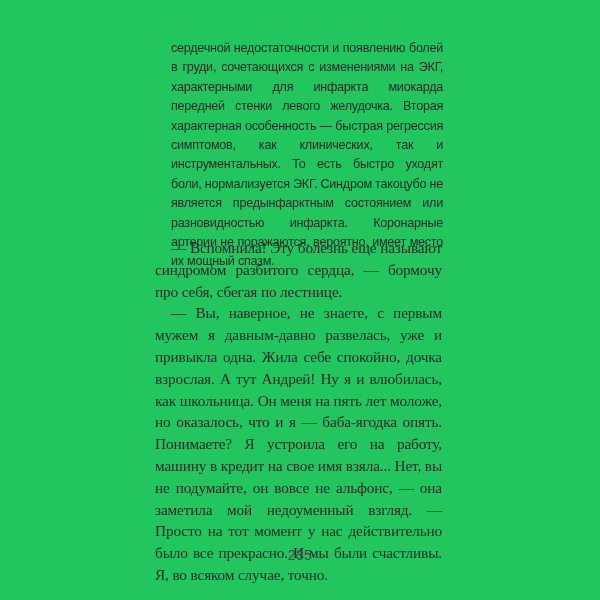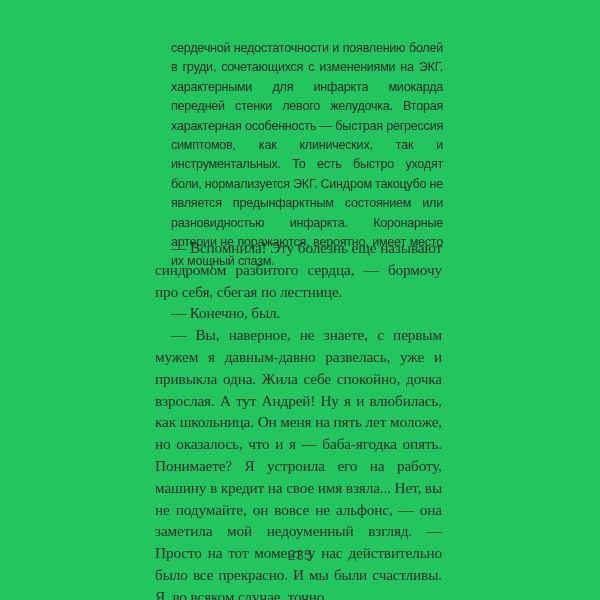--- a/index.html
+++ b/index.html
@@ -69,20 +69,19 @@
 <body>
 
 <div class="page">
 
   <div class="sidebar-block">
     <p>сердечной недостаточности и появлению болей в груди, сочетающихся с изменениями на ЭКГ, характерными для инфаркта миокарда передней стенки левого желудочка. Вторая характерная особенность — быстрая регрессия симптомов, как клинических, так и инструментальных. То есть быстро уходят боли, нормализуется ЭКГ. Синдром такоцубо не является предынфарктным состоянием или разновидностью инфаркта. Коронарные артерии не поражаются, вероятно, имеет место их мощный спазм.</p>
   </div>
 
   <div class="body-text">
     <p>— Вспомнила! Эту болезнь еще называют синдромом разбитого сердца, — бормочу про себя, сбегая по лестнице.</p>
-    <p>— Конечно, был.</p>
     <p>— Вы, наверное, не знаете, с первым мужем я давным-давно развелась, уже и привыкла одна. Жила себе спокойно, дочка взрослая. А тут Андрей! Ну я и влюбилась, как школьница. Он меня на пять лет моложе, но оказалось, что и я — баба-ягодка опять. Понимаете? Я устроила его на работу, машину в кредит на свое имя взяла... Нет, вы не подумайте, он вовсе не альфонс, — она заметила мой недоуменный взгляд. — Просто на тот момент у нас действительно было все прекрасно. И мы были счастливы. Я, во всяком случае, точно.</p>
 
   </div>
 
   <div class="page-number">235</div>
 
 </div>
 
 </body></html>

